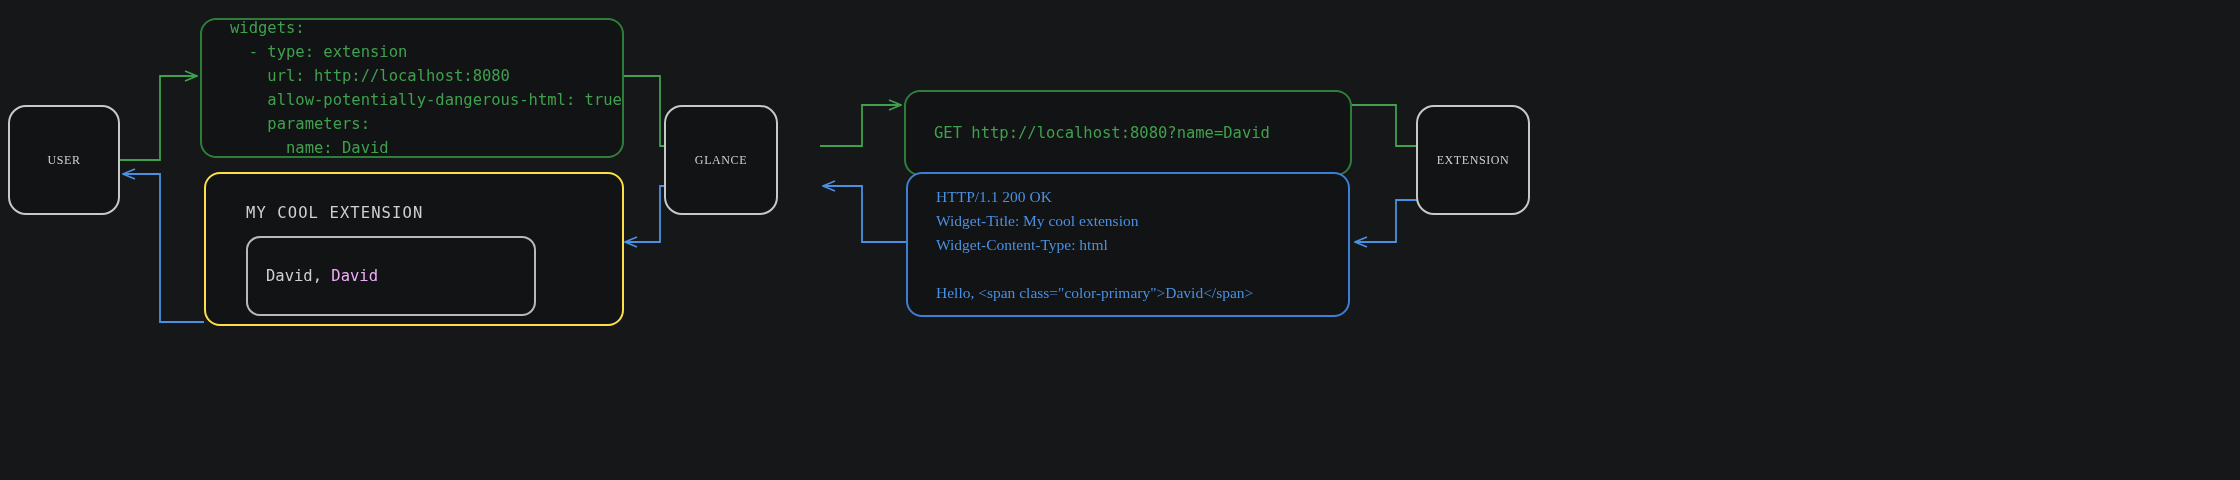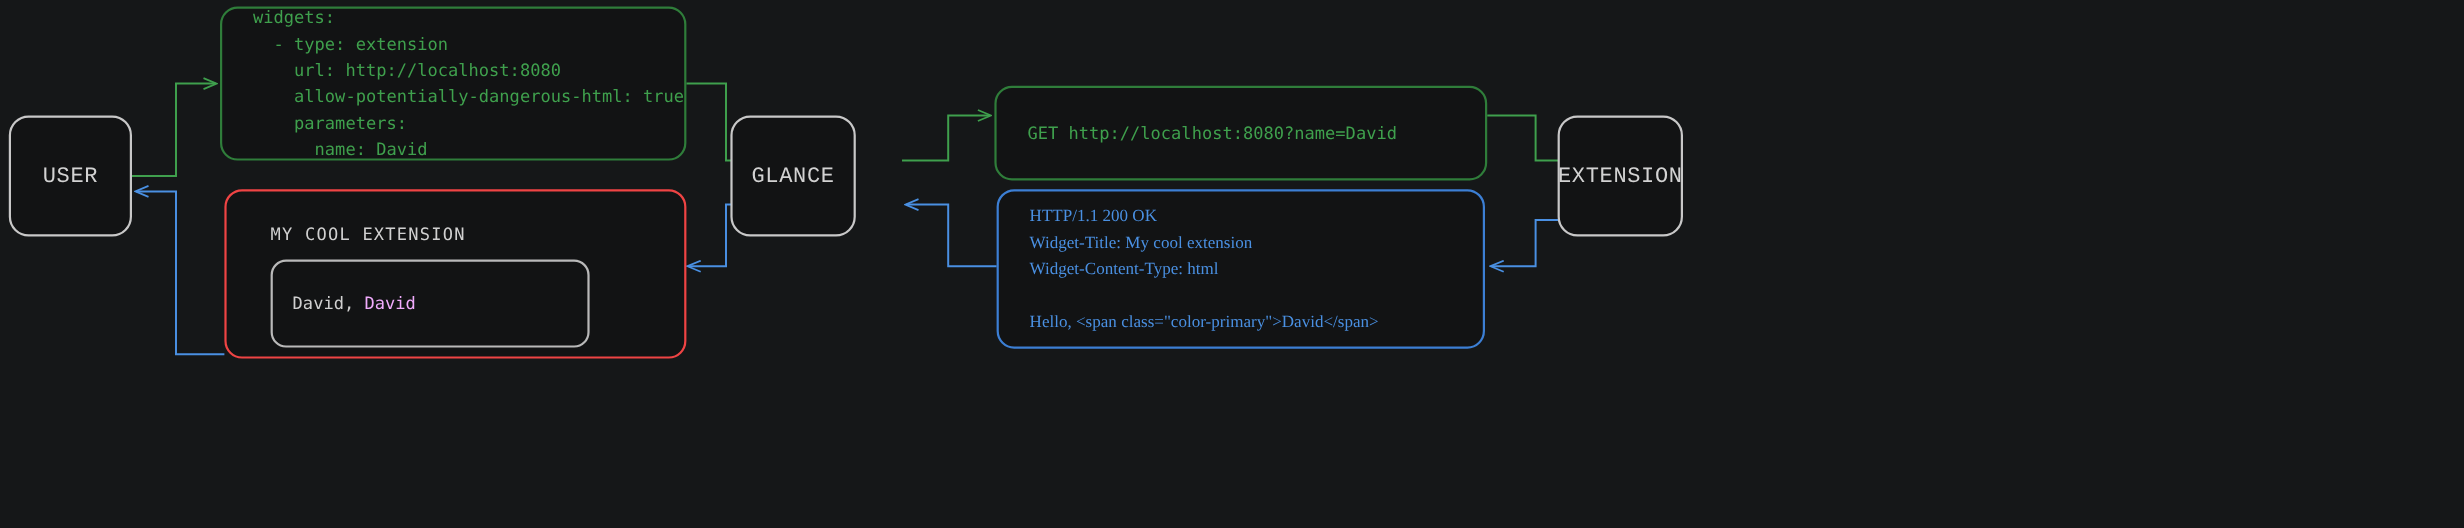--- a/index.html
+++ b/index.html
@@ -30,49 +30,49 @@
   .node {
     position: absolute;
     box-sizing: border-box;
     border: 2px solid #c8c8c8;
     border-radius: 18px;
     background: #121314;
     display: flex;
     align-items: center;
     justify-content: center;
     color: #d2d2d2;
-    font-family: Liberation Mono, monospace;
-    font-size: 20px;
+    font-family: Liberation Serif, serif;
+    font-size: 12px;
     letter-spacing: 0.6px;
   }
   .codebox {
     position: absolute;
     box-sizing: border-box;
     border: 2px solid;
     border-radius: 16px;
     background: #121314;
     display: flex;
     align-items: center;
   }
-  .codebox.green { border-color: #2f7d3a; }
+  .codebox.green { border-color: #2f7d3a; margin-top: 12px; }
   .codebox.blue  { border-color: #3c7fd4; }
   .code {
     white-space: pre;
     font-family: "DejaVu Sans Mono", monospace;
     font-size: 15.5px;
     line-height: 24px;
     padding-left: 28px;
   }
   .code.green { color: #3fa04d; }
   .code.blue  { color: #4a90e2; font-family: Liberation Serif, serif; }
 
   .widget-card {
     position: absolute;
     box-sizing: border-box;
-    border: 2px solid #ef4444;
+    border: 2px solid #fde047;
     border-radius: 16px;
     background: #121314;
     padding: 22px 26px;
   }
   .widget-title {
     color: #d0d0d0;
     font-family: "DejaVu Sans Mono", monospace;
     font-size: 15.5px;
     letter-spacing: 1.1px;
     margin: 8px 0 14px 14px;

